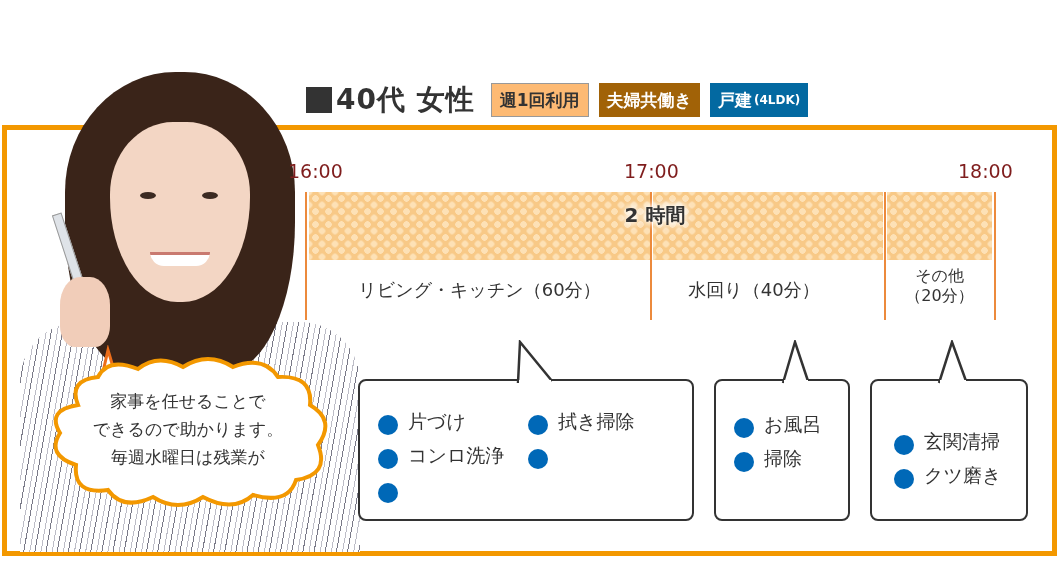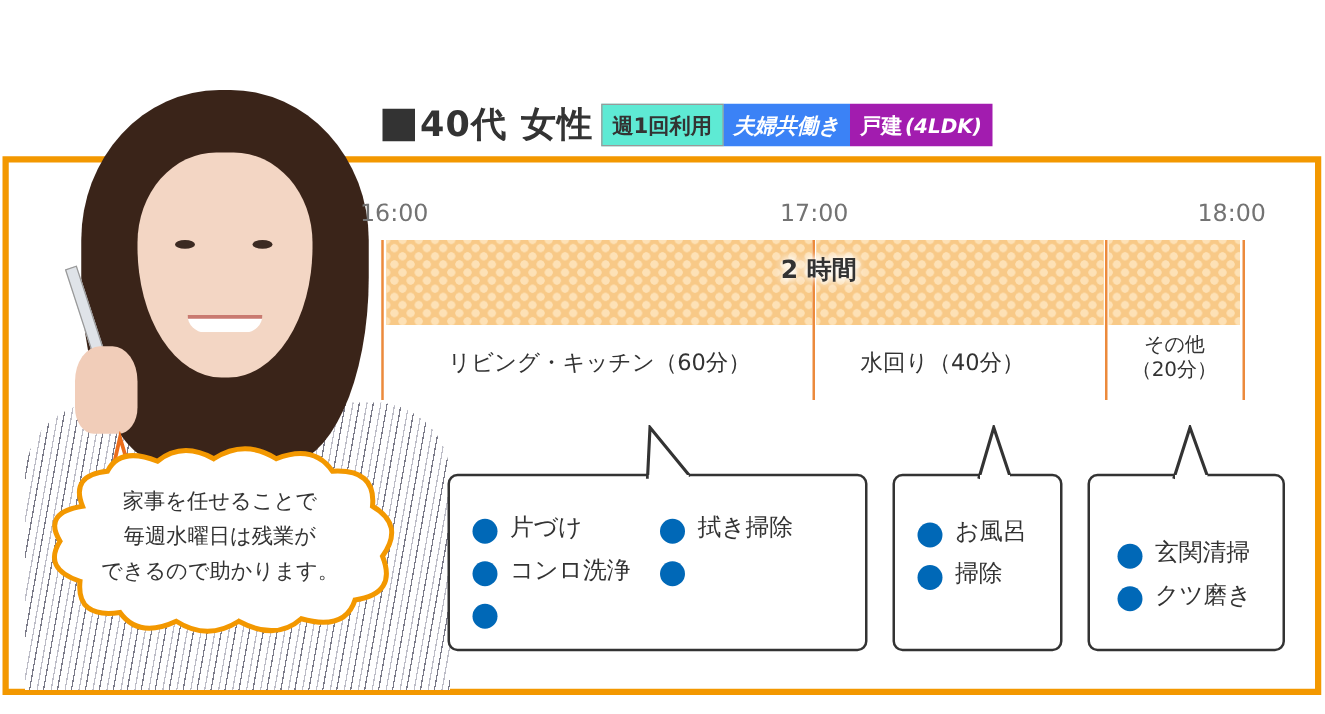--- a/index.html
+++ b/index.html
@@ -1,49 +1,49 @@
 <!DOCTYPE html>
 <html><head>
 <meta charset="utf-8">
 <style>
   * { box-sizing: border-box; margin: 0; padding: 0; }
   body { width: 1060px; height: 571px; background: #ffffff; position: relative; overflow: hidden;
          font-family: "DejaVu Sans", "Liberation Sans", sans-serif; color: #333; }
   .frame { position: absolute; left: 2px; top: 125px; width: 1055px; height: 431px;
            border: 5px solid #f39800; }
-  .header { position: absolute; left: 306px; top: 80px; height: 40px; display: flex; align-items: center; }
+  .header { position: absolute; left: 306px; top: 80px; height: 40px; display: flex; align-items: center; gap: 10px; }
   .title { font-size: 28px; font-weight: bold; color: #333; letter-spacing: 1px; margin-right: 6px; display: flex; align-items: center; }
   .title .sq { display: inline-block; width: 26px; height: 26px; background: #333; margin-right: 4px; }
   .tag { height: 34px; display: flex; align-items: center; padding: 0 8px; font-size: 17px; font-weight: bold; }
-  .tag-outline { border: 1px solid #999; background: #5eead4; color: #333; }
-  .tag-pink { background: #3b82f6; color: #fff; font-style: italic; }
-  .tag-blue { background: #a21caf; color: #fff; text-align: right; }
-  .tag-blue small { font-size: 16px; margin-left: 2px; font-style: italic; }
+  .tag-outline { border: 1px solid #999; background: #fdba74; color: #333; }
+  .tag-pink { background: #a16207; color: #fff; }
+  .tag-blue { background: #0369a1; color: #fff; text-align: right; }
+  .tag-blue small { font-size: 12px; margin-left: 2px; }
 
   
   .photo { position: absolute; left: 20px; top: 62px; width: 340px; height: 488px; }
   .hair { position: absolute; left: 45px; top: 10px; width: 230px; height: 300px; background: #3a2419;
           border-radius: 48% 48% 30% 30% / 40% 40% 50% 50%; }
   .face { position: absolute; left: 90px; top: 60px; width: 140px; height: 180px; background: #f3d6c4;
           border-radius: 45% 45% 48% 48% / 40% 40% 58% 58%; }
   .eye { position: absolute; width: 16px; height: 7px; background: #3b2a22; border-radius: 50%; top: 70px; }
   .mouth { position: absolute; left: 40px; top: 130px; width: 60px; height: 14px; background: #fff; border-radius: 0 0 30px 30px; border-top: 3px solid #c97a70; }
   .shirt { position: absolute; left: 0; top: 260px; width: 340px; height: 230px;
            background: repeating-linear-gradient(100deg, #ffffff 0 5px, #bdbdc7 5px 6px, #ffffff 6px 10px, #7a7a88 10px 11px);
            border-radius: 60px 60px 0 0; }
   .phone { position: absolute; left: 44px; top: 150px; width: 10px; height: 80px; background: #dfe3e8; border: 1px solid #999; transform: rotate(-18deg); }
   .hand { position: absolute; left: 40px; top: 215px; width: 50px; height: 70px; background: #f1cdb9; border-radius: 40% 40% 30% 30%; }
 
   
-  .cloud { position: absolute; left: 26px; top: 345px; width: 300px; height: 160px; }
+  .cloud { position: absolute; left: 38px; top: 345px; width: 300px; height: 160px; }
   .cloud svg { position: absolute; left: 0; top: 0; }
   .cloud-text { position: absolute; left: 0; top: 42px; width: 300px; text-align: center; font-size: 17px; line-height: 28px; color: #333; }
 
   
-  .times { position: absolute; top: 160px; font-size: 19px; color: #737373; }
+  .times { position: absolute; top: 160px; font-size: 19px; color: #7f1d1d; }
   .bar { position: absolute; top: 192px; height: 68px;
          background-color: #f8c987;
          background-image: radial-gradient(circle, #fde1b6 3px, transparent 3.5px),
                            radial-gradient(circle, #fde1b6 3px, transparent 3.5px);
          background-size: 13px 13px; background-position: 0 0, 6.5px 6.5px; }
   .vline { position: absolute; top: 192px; width: 2px; height: 128px; background: #ec8a3c; }
   .total { position: absolute; left: 560px; top: 202px; width: 190px; text-align: center; font-size: 20px; font-weight: bold; color: #333;
            text-shadow: 0 0 6px #fff, 0 0 8px #fff, 0 0 10px #fff; }
   .seg-label { position: absolute; font-size: 18px; color: #333; text-align: center; }
 
@@ -89,22 +89,22 @@
 
 <div class="cloud">
   <svg width="300" height="170" viewBox="0 0 300 170">
     <path d="M70 5 L62 40 L78 32 Z" fill="#ffffff" stroke="#ec6d1a" stroke-width="3"></path>
     <path d="M40 60 Q30 35 60 32 Q70 12 100 24 Q120 8 145 22 Q170 6 195 22 Q225 10 240 32 Q275 30 272 60
              Q298 75 280 100 Q292 130 258 135 Q250 160 215 150 Q195 168 165 152 Q140 168 115 152
              Q85 166 70 145 Q35 150 38 120 Q8 110 22 88 Q8 65 40 60 Z" fill="#ffffff" stroke="#f39800" stroke-width="4"></path>
   </svg>
   <div class="cloud-text">
     <div>家事を任せることで</div>
+    <div>できるので助かります。</div>
     <div>毎週水曜日は残業が</div>
-    <div>できるので助かります。</div>
   </div>
 </div>
 
 <div class="times" style="left:288px">16:00</div>
 <div class="times" style="left:624px">17:00</div>
 <div class="times" style="left:958px">18:00</div>
 
 <div class="bar" style="left:309px; width:341px"></div>
 <div class="bar" style="left:653px; width:230px"></div>
 <div class="bar" style="left:887px; width:105px"></div>

